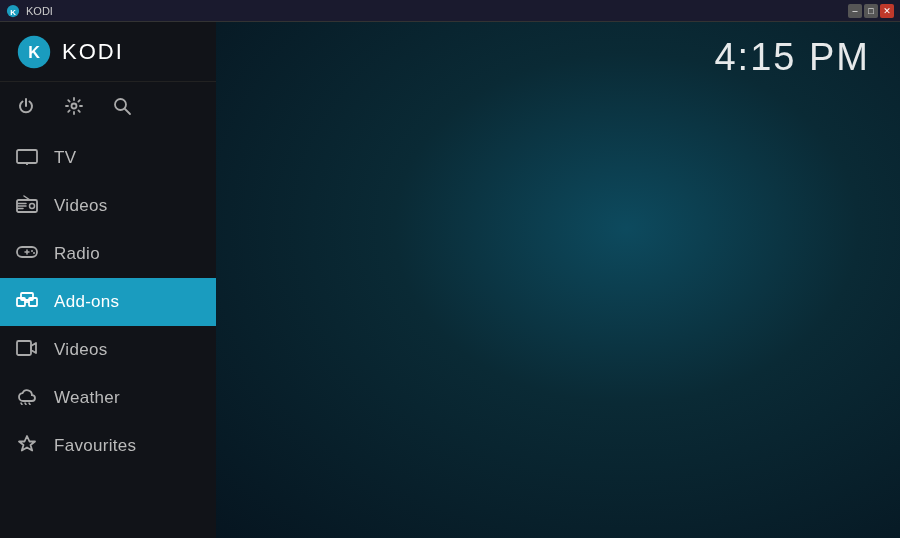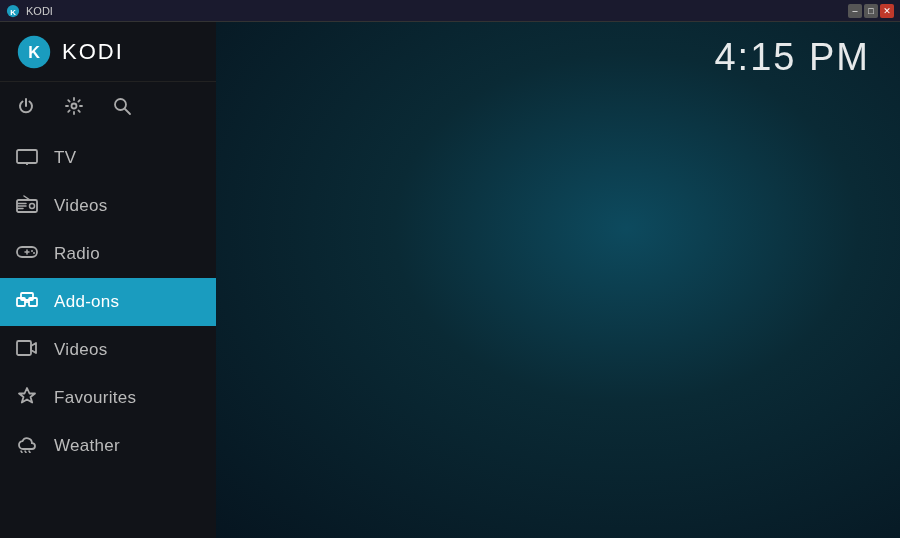--- a/index.html
+++ b/index.html
@@ -272,35 +272,35 @@
           <svg width="22" height="18" viewBox="0 0 22 18" fill="none">
             <rect x="1" y="2" width="14" height="14" rx="1.5" stroke="#aaa" stroke-width="1.8"></rect>
             <path d="M15 7l5-3v10l-5-3V7z" stroke="#aaa" stroke-width="1.8" stroke-linejoin="round"></path>
           </svg>
         </span>
         <span class="nav-label">Videos</span>
       </div>
 
       <div class="nav-item">
         <span class="nav-icon">
+          <svg width="22" height="18" viewBox="0 0 22 18" fill="none">
+            <path d="M7 14c-2.2 0-4-1.8-4-4 0-2 1.5-3.7 3.5-3.95A5 5 0 0 1 16 8c0 .07 0 .13-.01.19A3 3 0 0 1 19 11a3 3 0 0 1-3 3H7z" stroke="#aaa" stroke-width="1.8"></path>
+            <path d="M5 16l1 1.5M9 16l1 1.5M13 16l1 1.5" stroke="#aaa" stroke-width="1.5" stroke-linecap="round"></path>
+          </svg>
+        </span>
+        <span class="nav-label">Weather</span>
+      </div>
+
+      <div class="nav-item">
+        <span class="nav-icon">
           <svg width="22" height="20" viewBox="0 0 22 20" fill="none">
             <path d="M11 2l2.5 5.5H19l-4.5 3.5 1.7 5.5L11 13.5 5.8 16.5l1.7-5.5L3 7.5h5.5L11 2z" stroke="#aaa" stroke-width="1.8" stroke-linejoin="round"></path>
           </svg>
         </span>
         <span class="nav-label">Favourites</span>
-      </div>
-
-      <div class="nav-item">
-        <span class="nav-icon">
-          <svg width="22" height="18" viewBox="0 0 22 18" fill="none">
-            <path d="M7 14c-2.2 0-4-1.8-4-4 0-2 1.5-3.7 3.5-3.95A5 5 0 0 1 16 8c0 .07 0 .13-.01.19A3 3 0 0 1 19 11a3 3 0 0 1-3 3H7z" stroke="#aaa" stroke-width="1.8"></path>
-            <path d="M5 16l1 1.5M9 16l1 1.5M13 16l1 1.5" stroke="#aaa" stroke-width="1.5" stroke-linecap="round"></path>
-          </svg>
-        </span>
-        <span class="nav-label">Weather</span>
       </div>
 
     </div>
   </div>
 
   <div class="content">
     <div class="clock">4:15 PM</div>
   </div>
 
 </div>

